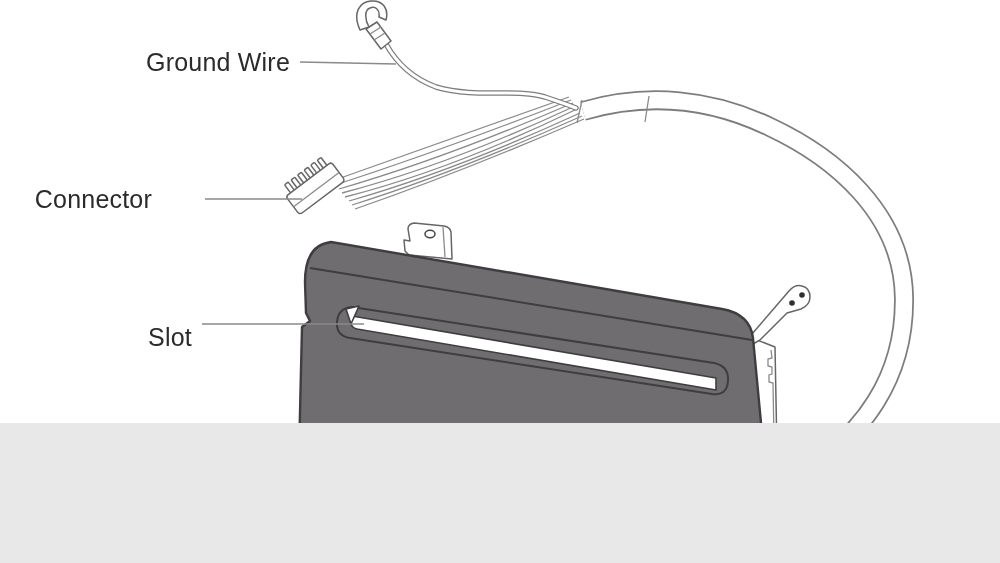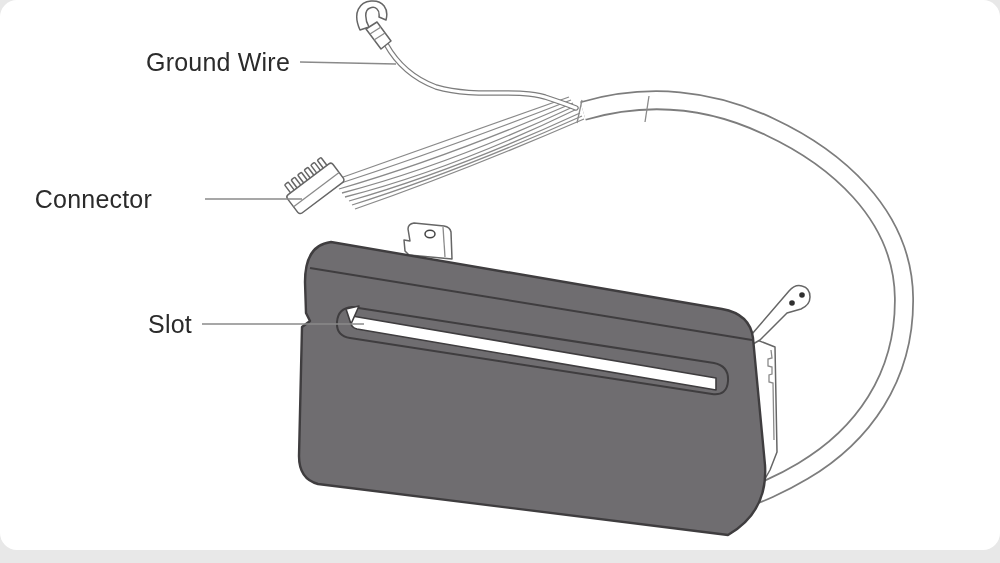--- a/index.html
+++ b/index.html
@@ -5,25 +5,24 @@
   :root{
     --color-background:#ffffff;
     --color-body:#6F6D70;
     --color-outline:#3F3D3F;
     --color-thin-line:#8a8a8a;
     --color-text:#2B2B2B;
   }
   html,body{margin:0;padding:0;background:#e8e8e8;}
   #stage{
     position:relative;
-    width:1000px;height:550px;
+    width:1000px;height:423px;
     background:var(--color-background);
     overflow:hidden;
     font-family:"Liberation Sans", sans-serif;
-    border-radius:17px;
   }
   #stage svg{position:absolute;left:0;top:0;}
   .callout-label{
     position:absolute;
     font-size:25px;
     line-height:28px;
     color:var(--color-text);
     white-space:nowrap;
     letter-spacing:0.2px;
   }
@@ -132,15 +131,15 @@
       <line class="leader" x1="300" y1="62" x2="396" y2="64"></line>
       <line class="leader" x1="205" y1="199" x2="302" y2="199"></line>
       <line class="leader" x1="202" y1="324" x2="364" y2="324"></line>
     </g>
   </svg>
 
   <div class="callout-label" style="right:710px;top:48px;">Ground Wire</div>
 
   <div class="callout-label" style="right:848px;top:185px;">Connector</div>
 
-  <div class="callout-label" style="right:808px;top:310px;margin-left:44px;">Slot</div>
+  <div class="callout-label" style="right:808px;top:323px;margin-left:44px;">Slot</div>
 
 </div>
 
 </body></html>

